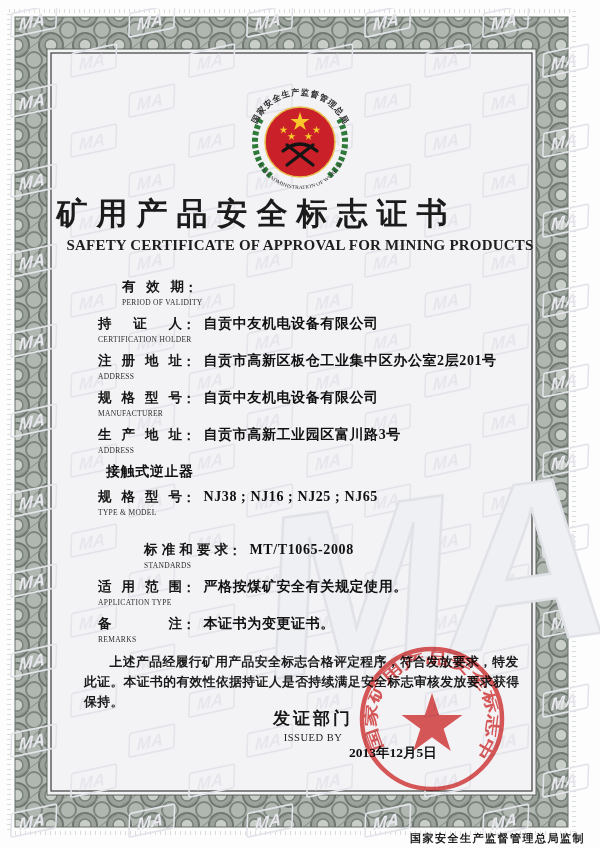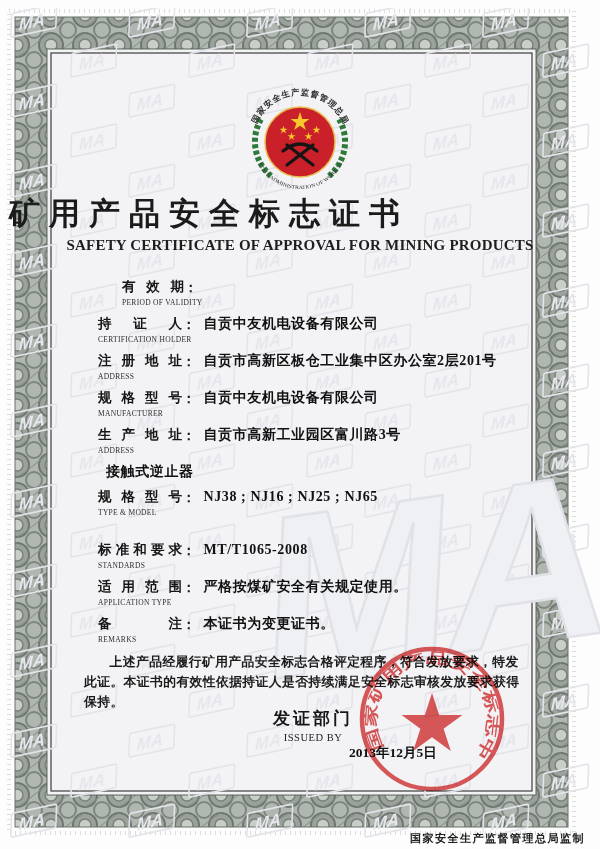--- a/index.html
+++ b/index.html
@@ -2,38 +2,38 @@
 <html><head>
 <meta charset="utf-8">
 <style>
   html,body{margin:0;padding:0;}
   body{background:#ffffff;font-family:"Liberation Serif","DejaVu Serif",serif;}
   .page{position:relative;width:600px;height:849px;background:#fdfdfd;overflow:hidden;}
   .layer{position:absolute;left:0;top:0;width:600px;height:849px;pointer-events:none;}
 
   
   .abs{position:absolute;}
-  .title{left:0;top:193px;width:504px;text-align:left;font-size:31px;font-weight:bold;
+  .title{left:0;top:193px;width:504px;text-align:center;font-size:31px;font-weight:bold;
          letter-spacing:9px;text-indent:9px;color:#1b1b1b;z-index:3;}
   .subtitle{left:0;top:237px;width:600px;text-align:center;font-size:15px;font-weight:bold;
             color:#1e1e1e;letter-spacing:0.2px;z-index:3;}
 
   .fieldzone{left:98px;top:278px;width:450px;z-index:4;}
   .row{display:flex;align-items:flex-start;margin-bottom:8px;}
   .lblwrap{display:flex;flex-direction:column;flex:0 0 auto;}
   .lbltop{white-space:nowrap;}
   .lbl{display:inline-block;width:84px;font-size:13.5px;font-weight:bold;color:#161616;
        text-align:justify;text-align-last:justify;vertical-align:top;}
   .lbl-v{width:62px;}
   .colon{font-size:13.5px;font-weight:bold;color:#161616;}
   .caption{font-size:7.5px;color:#2c2c2c;letter-spacing:0.3px;margin-top:1px;
            font-family:"Liberation Serif",serif;}
   .val{font-size:14px;font-weight:600;color:#111;margin-left:8px;letter-spacing:0.6px;
        line-height:17px;padding-top:0px;}
-  .gap-before{margin-top:24px;}
+  .gap-before{margin-top:24px;margin-left:46px;}
   .row1{display:flex;}
   .row1 .pair{display:flex;align-items:flex-start;}
   .row1 .pair2{margin-left:24px;align-items:flex-end;}
 
   .declaration{left:84px;top:652px;width:446px;font-size:12.8px;font-weight:600;color:#1c1c1c;
                line-height:20px;text-indent:2em;letter-spacing:0.4px;z-index:4;}
   .issuedby{left:248px;top:707px;width:130px;text-align:center;z-index:4;}
   .issuedby .zh{font-size:17px;font-weight:600;letter-spacing:3px;color:#161616;}
   .issuedby .en{font-size:10.5px;color:#222;margin-top:2px;letter-spacing:0.5px;}
   .issue-date{left:349px;top:744px;font-size:13.5px;font-weight:bold;color:#101010;z-index:5;}

